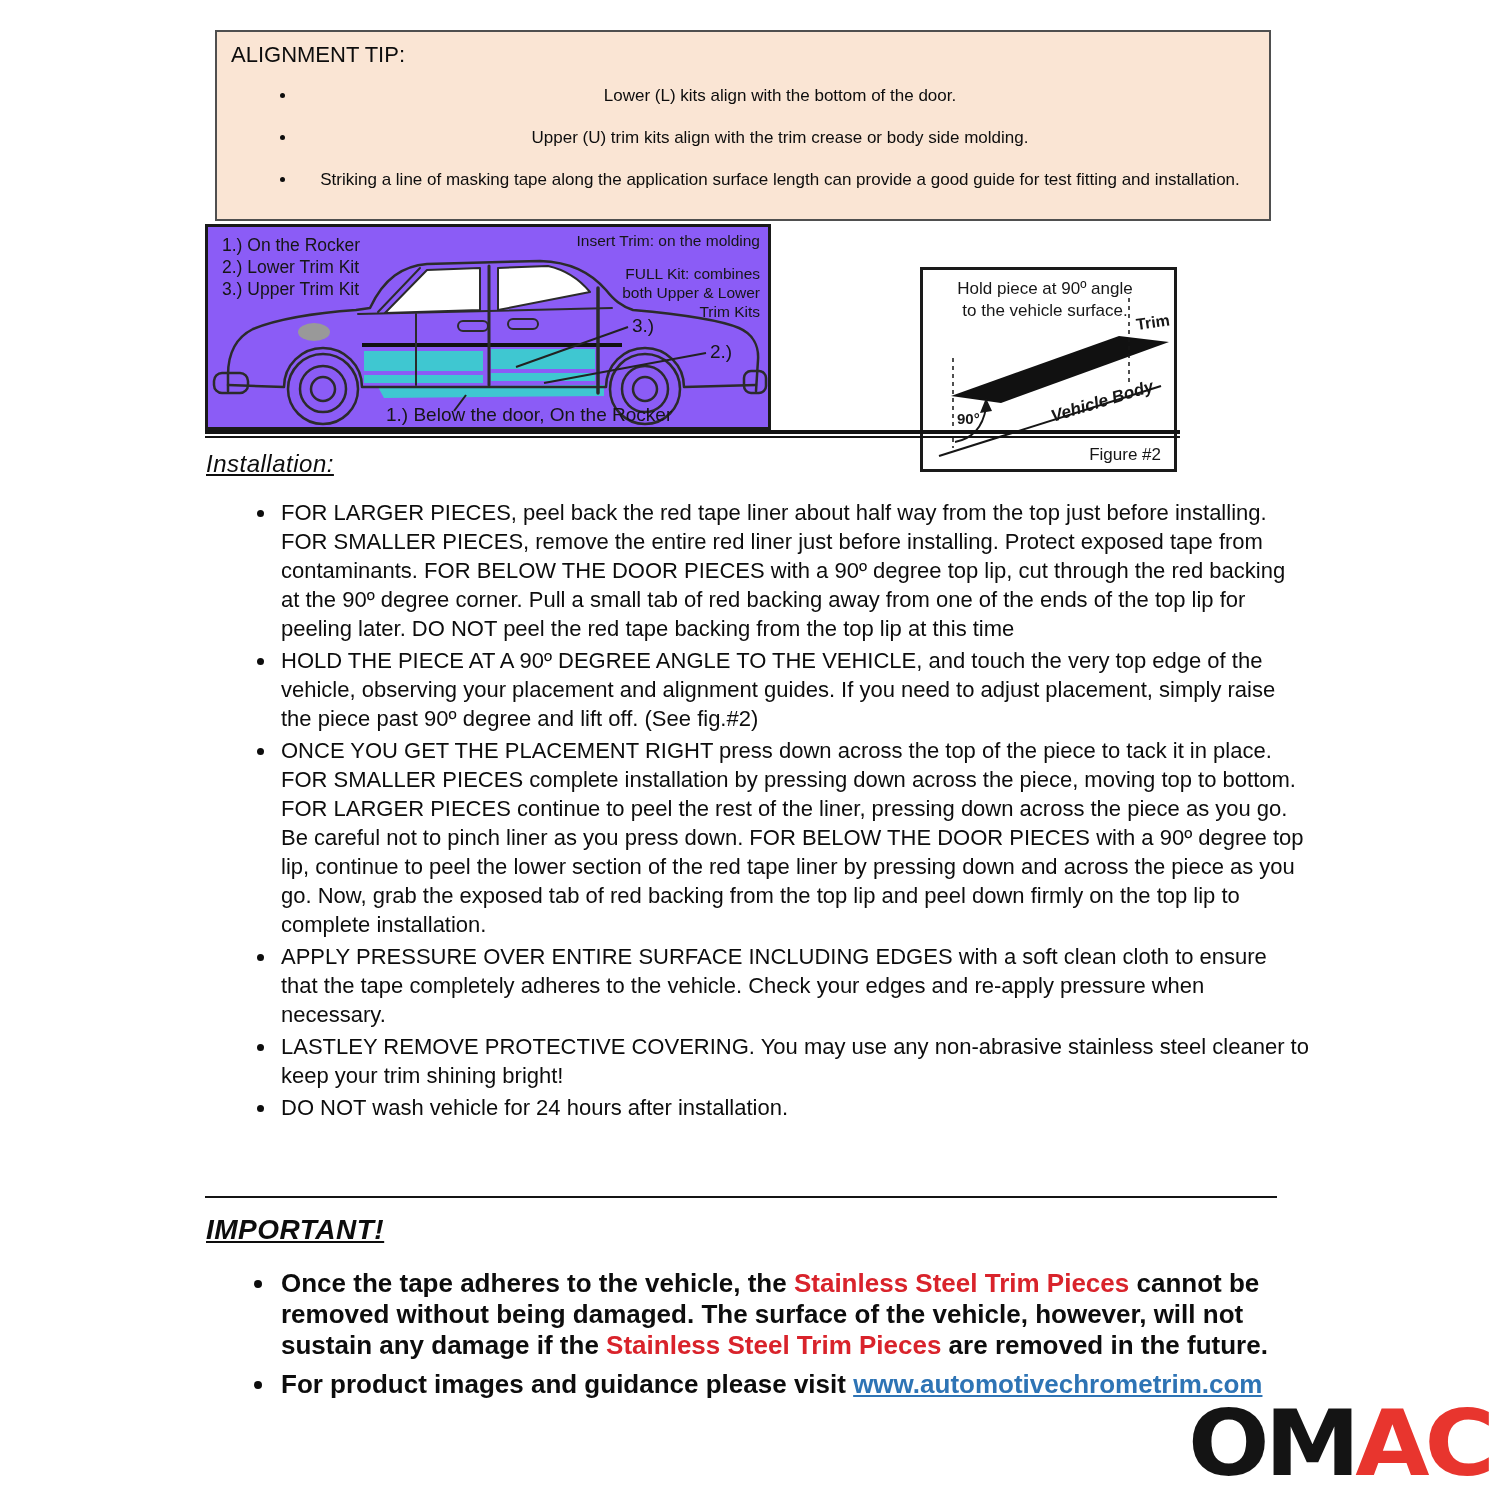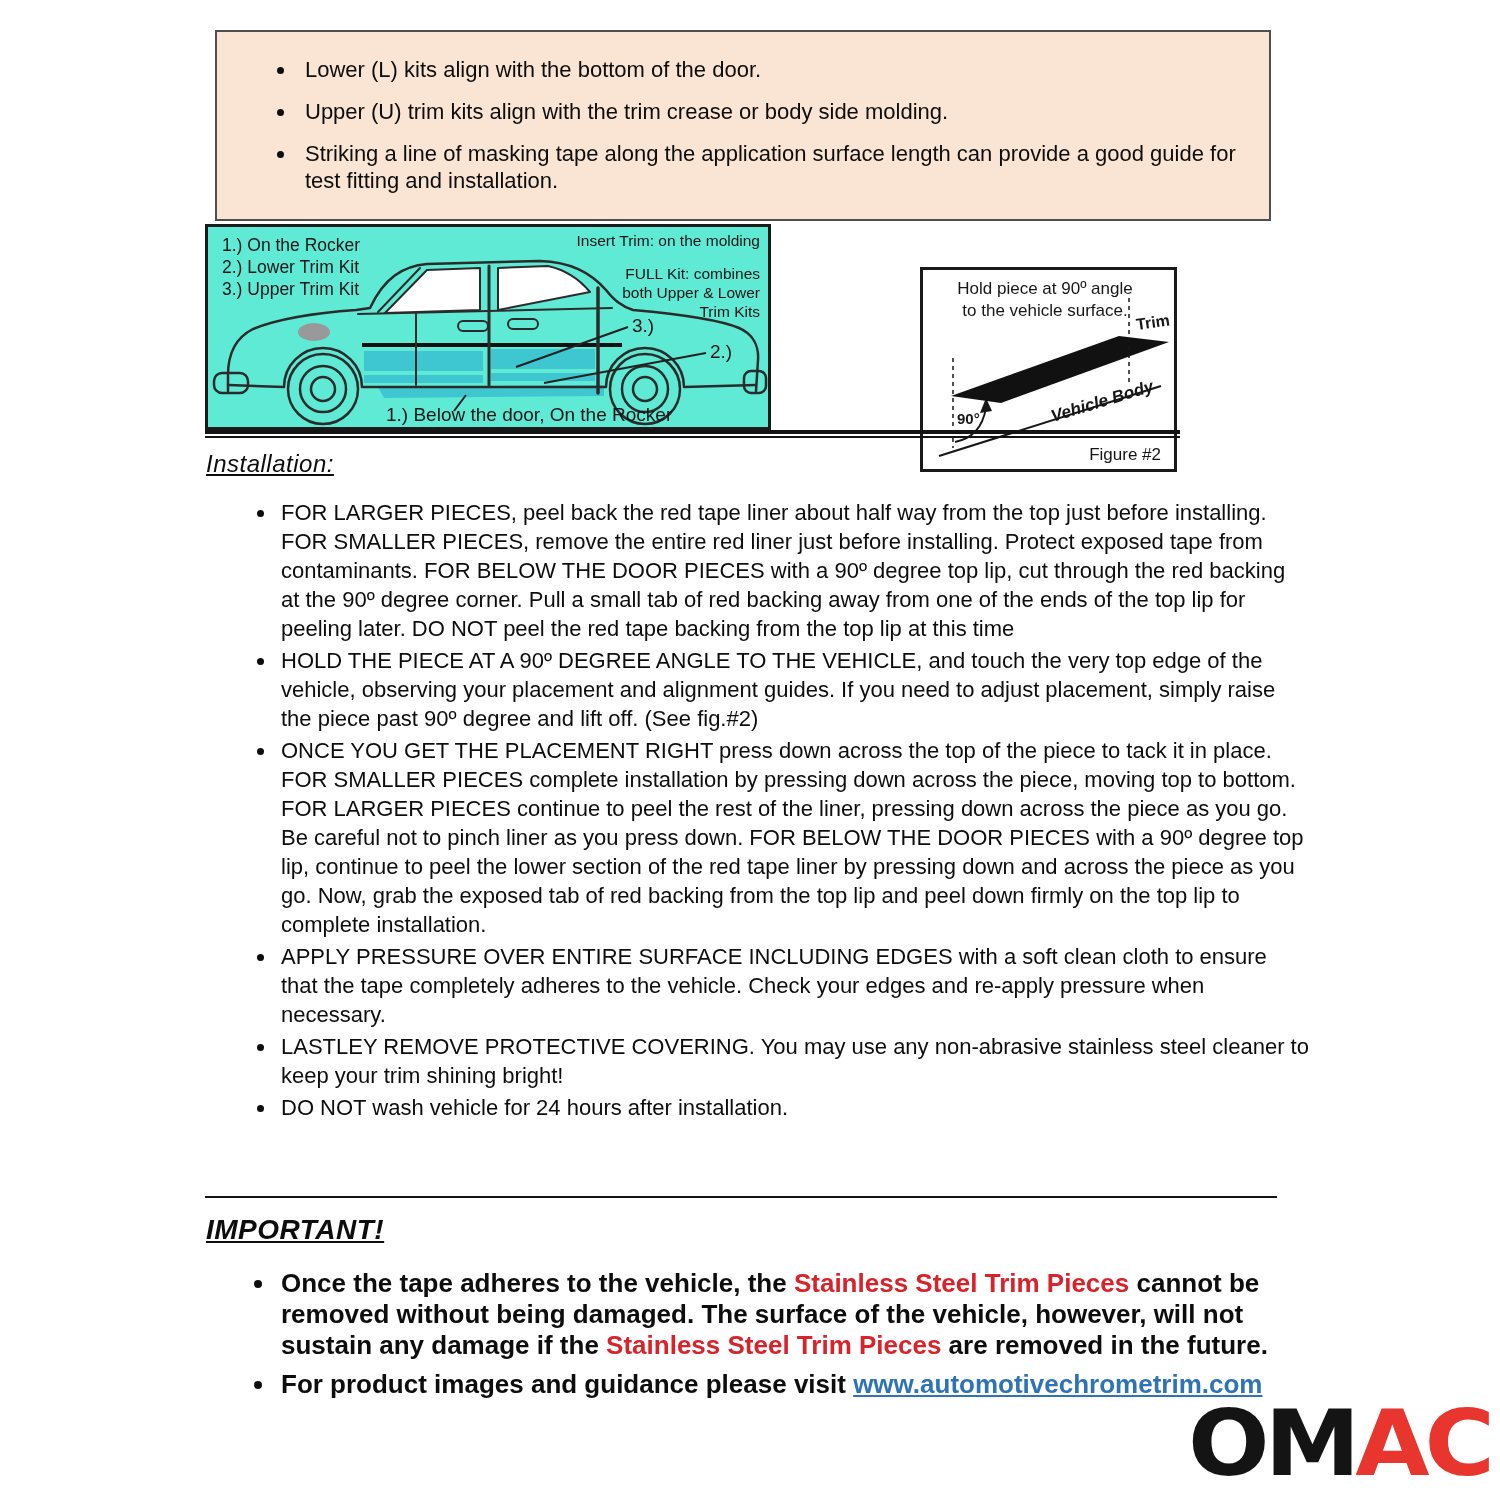--- a/index.html
+++ b/index.html
@@ -9,26 +9,26 @@
   }
   .abs{position:absolute;}
 
   
   .tip-box{
     left:215px;top:30px;width:1056px;height:191px;box-sizing:border-box;
     background:#fae5d4;border:2px solid #4f4f4f;padding:10px 14px 0 14px;
   }
   .tip-title{font-size:22px;line-height:26px;}
   .tip-list{margin:14px 0 0 0;padding-left:66px;}
-  .tip-list li{font-size:22px;line-height:27px;margin-bottom:15px;padding-left:8px;}
+  .tip-list li{font-size:17px;line-height:27px;margin-bottom:15px;padding-left:8px;text-align:center;}
 
   
   .car-box{
     left:205px;top:224px;width:566px;height:206px;box-sizing:border-box;
-    border:3px solid #1a1a1a;background:#5eead4;
+    border:3px solid #1a1a1a;background:#8b5cf6;
   }
   .fig-box{
     left:920px;top:226px;width:257px;height:205px;box-sizing:border-box;
     border:3px solid #1a1a1a;background:#fff;margin-top:41px;
   }
   svg{display:block;}
   svg text{font-family:"Liberation Sans",sans-serif;fill:#161616;}
 
   
   .rule-thick{
@@ -63,20 +63,21 @@
     font-family:"DejaVu Sans","Liberation Sans",sans-serif;letter-spacing:-5px;
     transform:scaleY(.94);transform-origin:top right;white-space:nowrap;
   }
   .logo-om{color:#141414;}
   .logo-ac{color:#e8352e;}
 </style>
 </head>
 <body>
 
 <div class="abs tip-box">
+  <div class="tip-title">ALIGNMENT TIP:</div>
   <ul class="tip-list">
     <li>Lower (L) kits align with the bottom of the door.</li>
     <li>Upper (U) trim kits align with the trim crease or body side molding.</li>
     <li>Striking a line of masking tape along the application surface length can provide a good guide for test fitting and installation.</li>
   </ul>
 </div>
 
 <div class="abs car-box">
   <svg width="560" height="200" viewBox="0 0 560 200">
 

